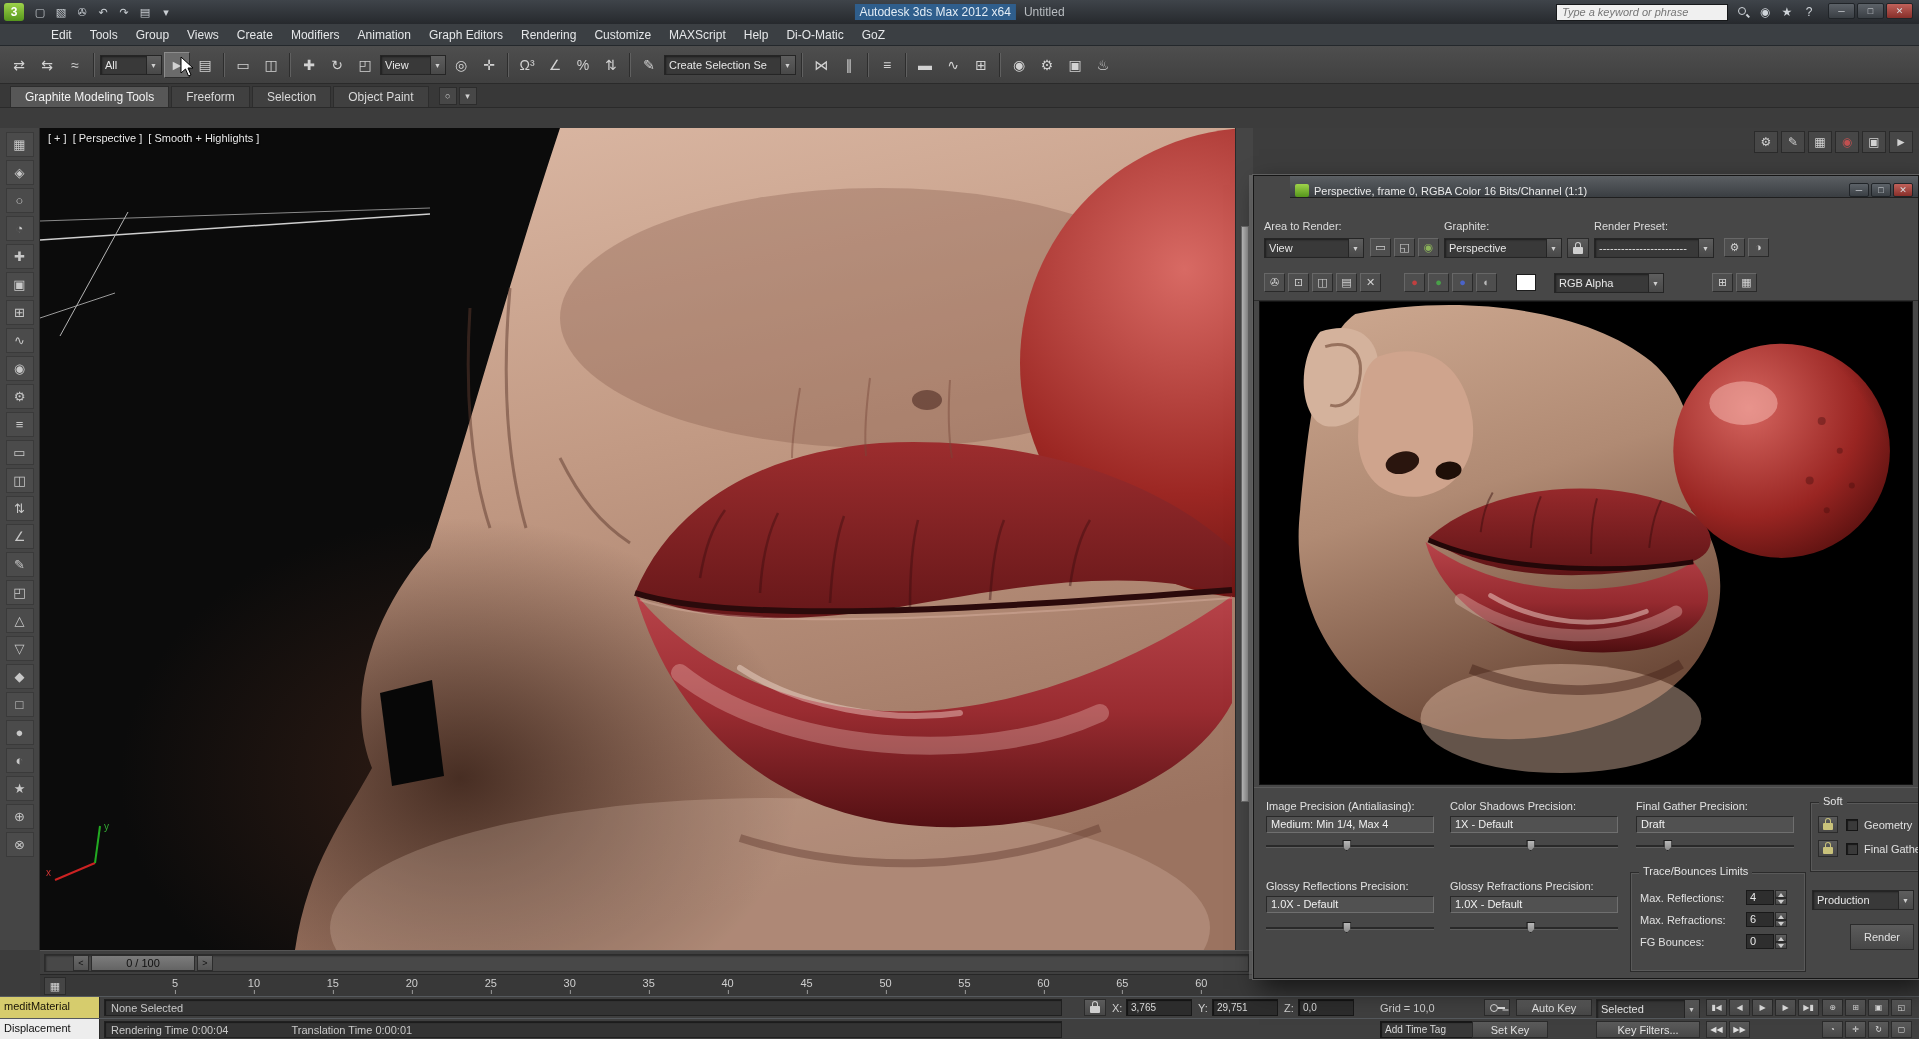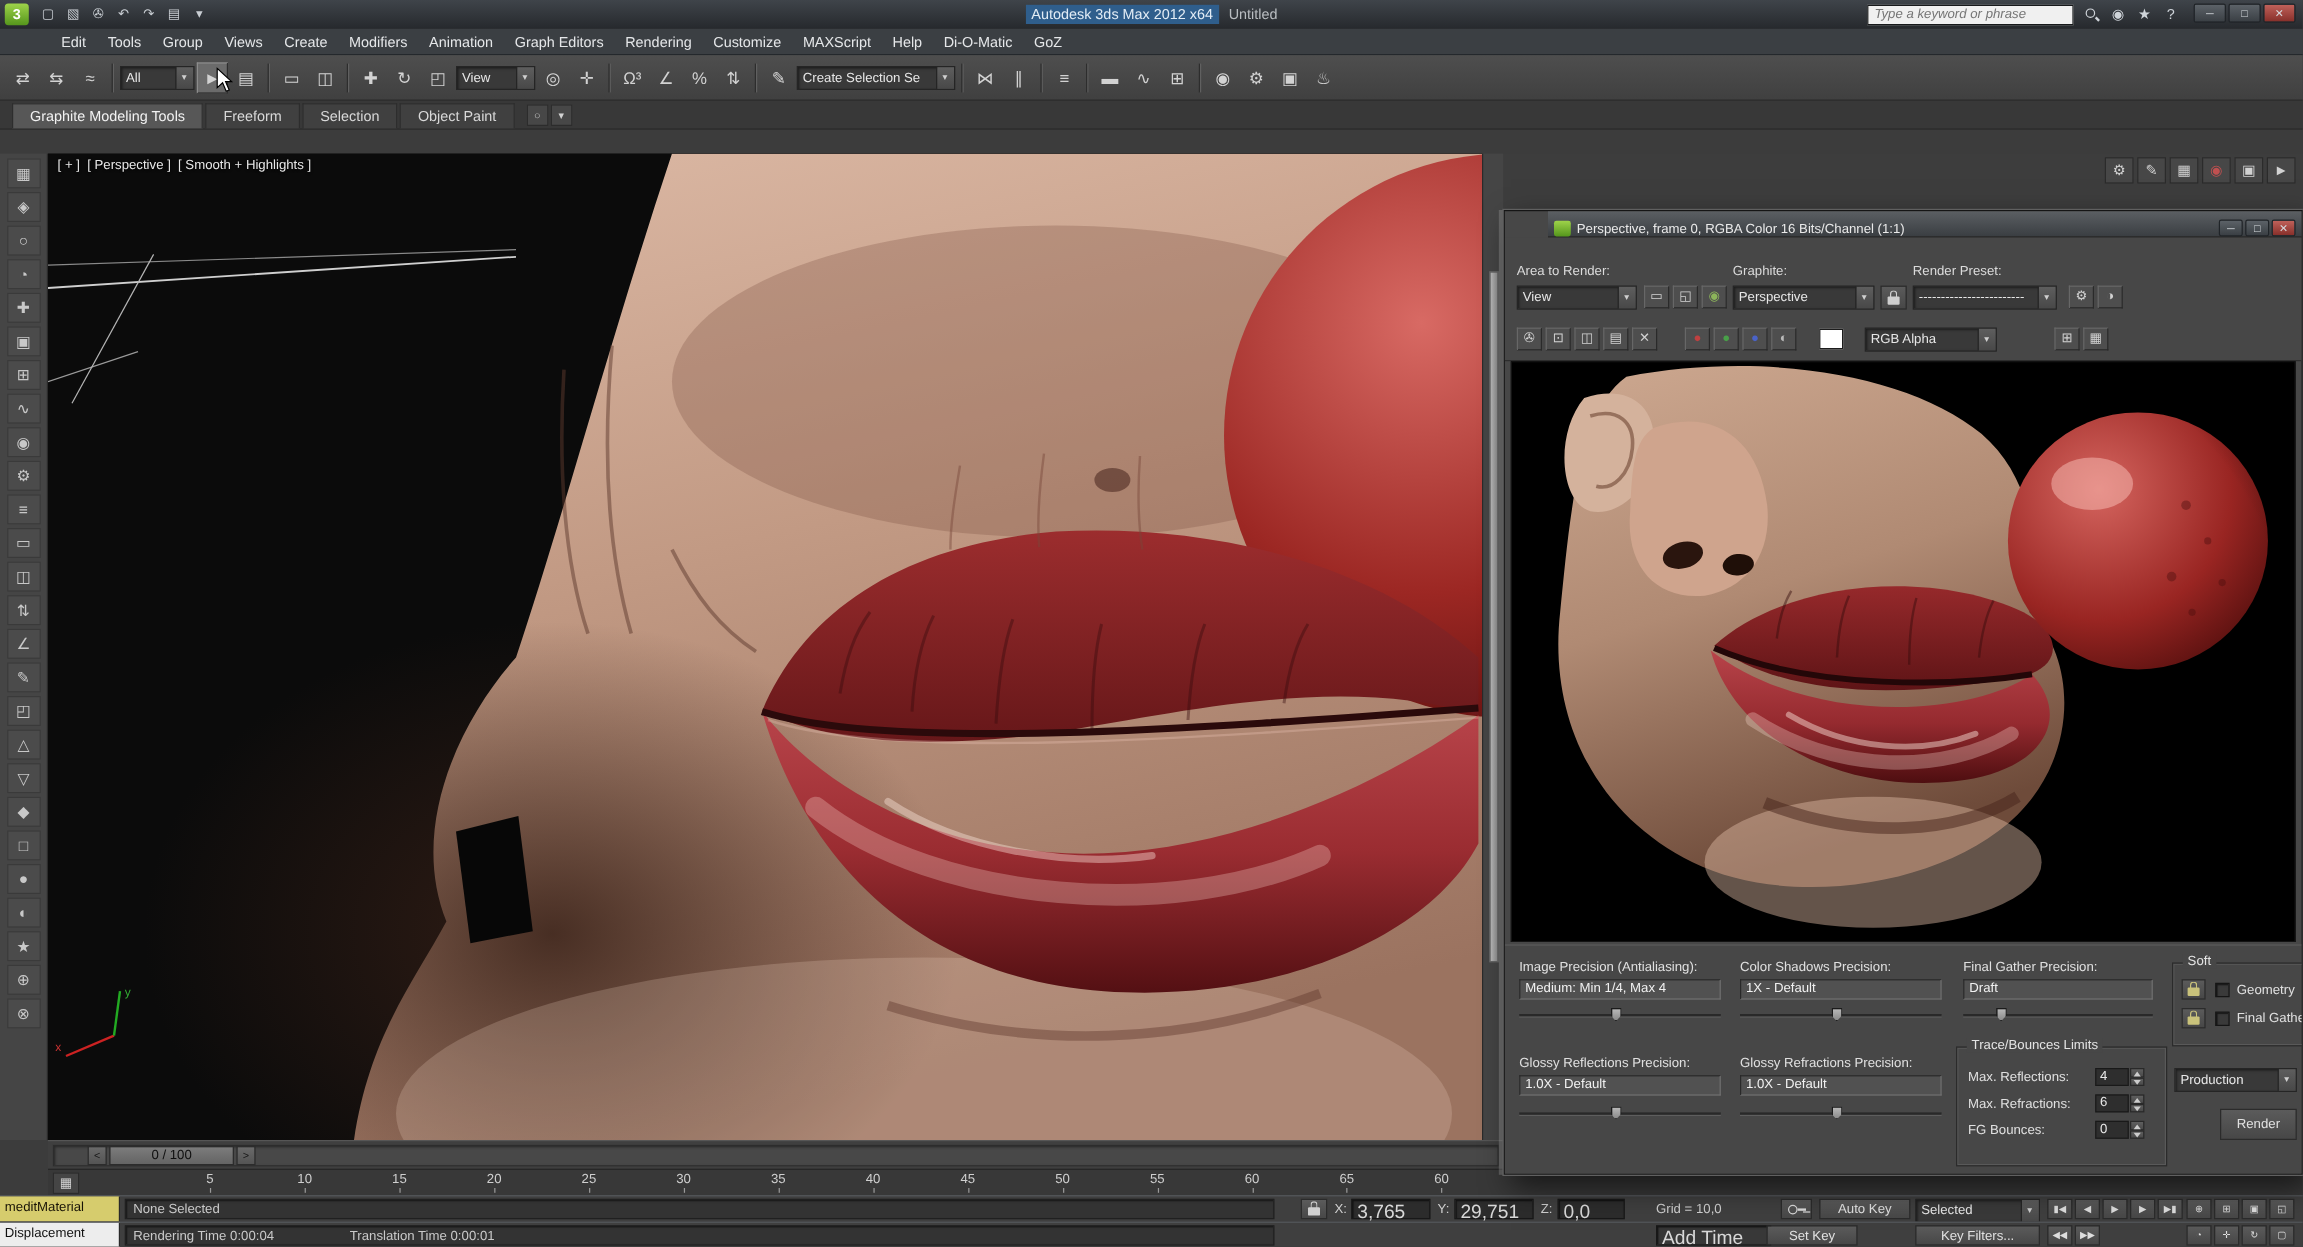--- a/index.html
+++ b/index.html
@@ -75,21 +75,21 @@
   .ruler-icon{position:absolute;left:4px;top:2px;width:22px;height:18px;background:#454545;border:1px solid #2b2b2b;font-size:11px;}
 
   
   .statusbar{position:absolute;left:0;width:1919px;height:22px;background:#3f3f3f;border-top:1px solid #55595d;}
   .sb1{top:996px;} .sb2{top:1018px;height:21px;}
   .listener{position:absolute;left:0;top:0;width:100px;height:100%;font-size:11px;padding:3px 4px;border-right:1px solid #292929;white-space:nowrap;overflow:hidden;}
   .l1{background:#d6cc6d;color:#181306;}
   .l2{background:#ededed;color:#101010;}
   .status-box{position:absolute;left:104px;top:2px;width:958px;height:17px;background:#333;border:1px solid #202020;box-shadow:inset 1px 1px 1px rgba(0,0,0,.5);padding:2px 6px;font-size:11px;color:#c9c9c9;}
   .sb-label{position:absolute;top:5px;font-size:11px;color:#cfcfcf;white-space:nowrap;}
-  .coord-field{position:absolute;top:2px;width:66px;height:17px;background:#2c2c2c;border:1px solid #181818;box-shadow:inset 1px 1px 1px rgba(0,0,0,.6);color:#d8d8d8;font-size:16px;padding:2px 4px;}
+  .coord-field{position:absolute;top:2px;width:66px;height:17px;background:#2c2c2c;border:1px solid #181818;box-shadow:inset 1px 1px 1px rgba(0,0,0,.6);color:#d8d8d8;font-size:10px;padding:2px 4px;}
   .btn{background:linear-gradient(#5b5b5b,#474747);border:1px solid #2b2b2b;color:#e1e1e1;font-size:11px;display:flex;align-items:center;justify-content:center;}
   .sb-btn{position:absolute;top:2px;height:17px;}
   .hflex{display:flex;gap:2px;position:absolute;top:2px;}
   .hflex .icon-btn{width:21px;height:17px;background:linear-gradient(#5b5b5b,#474747);border:1px solid #2b2b2b;font-size:8px;color:#ddd;}
   .statusbar .select3d{position:absolute;top:2px;}
 
   
   .rwindow{position:absolute;left:1253px;top:175px;width:666px;height:804px;background:#474747;border:1px solid #151515;outline:1px solid #606060;box-shadow:-4px 0 0 rgba(190,190,190,0.25),6px 10px 24px rgba(0,0,0,.6);z-index:40;overflow:hidden;}
   .rw-titlebar{position:absolute;left:0;top:0;right:0;height:22px;background:linear-gradient(#5b5f63,#3a3e42);display:flex;align-items:flex-end;gap:5px;padding:0 5px;border-bottom:1px solid #1f1f1f;margin-left:36px;}
   .rw-logo{width:14px;height:13px;background:linear-gradient(#9ed34a,#55961c);border-radius:2px;flex:0 0 auto;}

